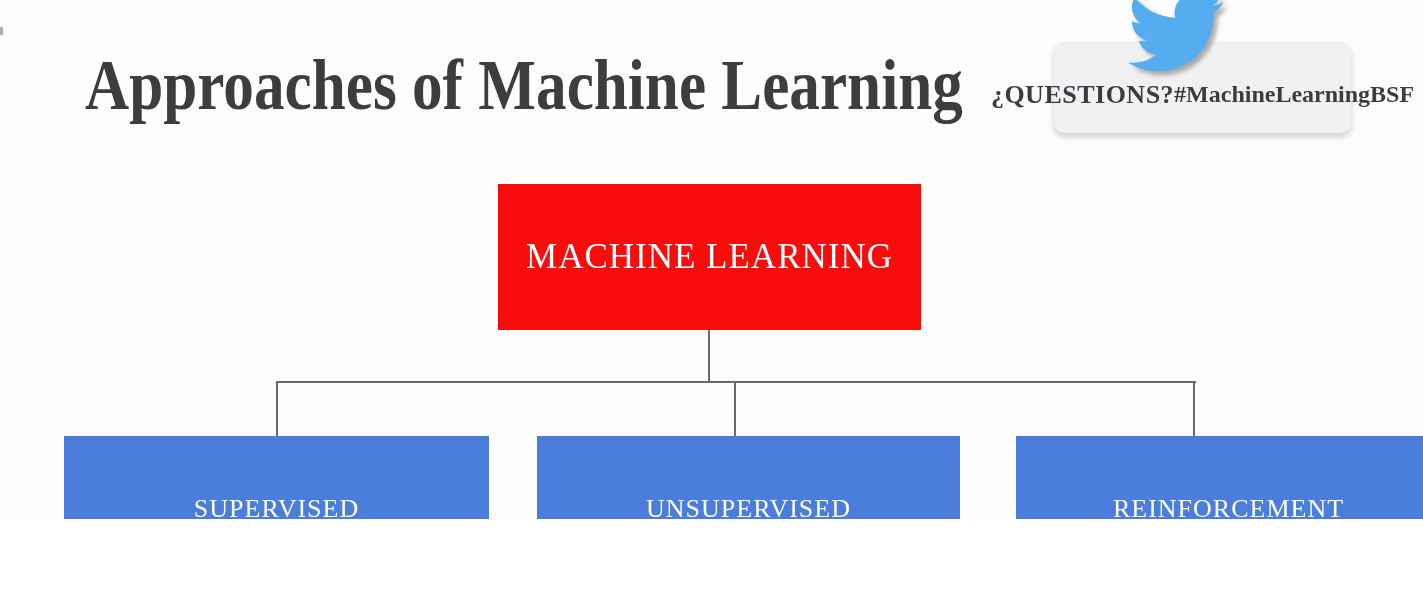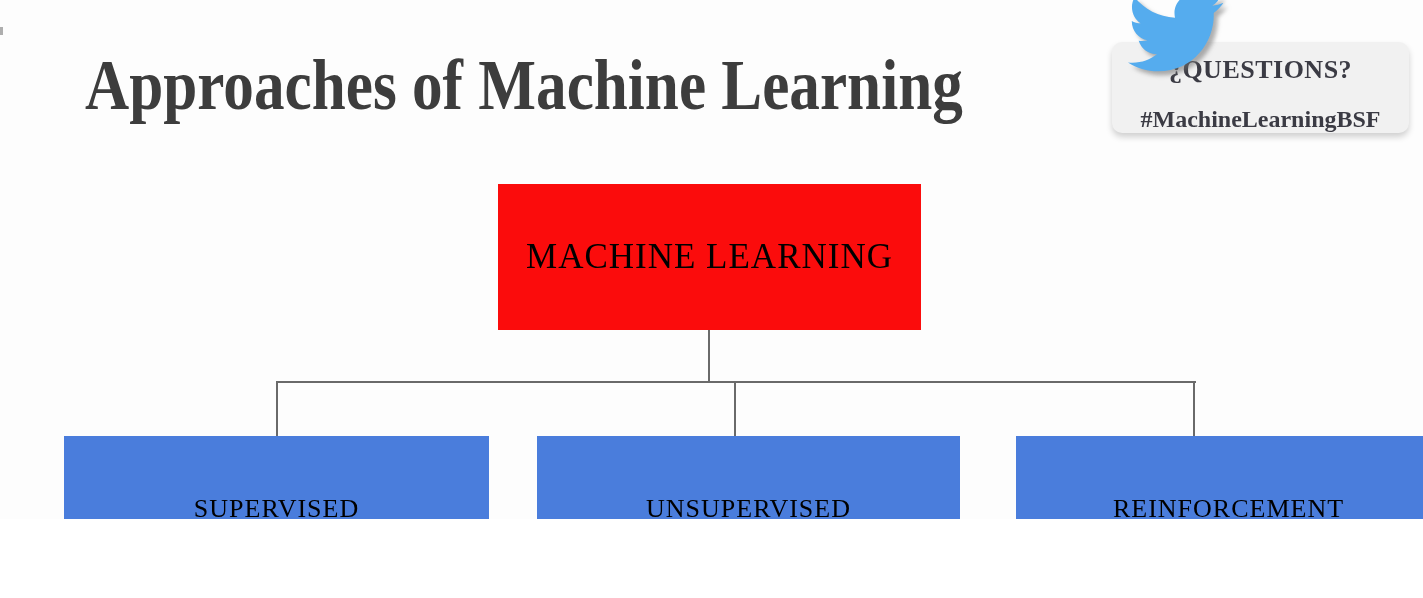--- a/index.html
+++ b/index.html
@@ -31,29 +31,29 @@
     color: #3d3d3d;
     white-space: nowrap;
     transform: scaleX(0.85);
     transform-origin: left top;
     letter-spacing: 0px;
   }
 
   
   .qbadge {
     position: absolute;
-    left: 1112px; top: 42px;
+    left: 1054px; top: 42px;
     width: 297px; height: 91px;
     background: #f1f1f1;
     border-radius: 10px;
     box-shadow: 0 4px 6px rgba(0,0,0,0.18);
     display: flex;
-    flex-direction: column;
+    flex-direction: row;
     align-items: center;
-    justify-content: space-between;
+    justify-content: center;
     padding-top: 14px;
     text-align: center;
   }
   .qline1 {
     font-size: 26px;
     font-weight: bold;
     color: #3b3b44;
     line-height: 28px;
     letter-spacing: 0.5px;
   }
@@ -72,21 +72,21 @@
     height: 101px;
     filter: drop-shadow(4px 4px 2px rgba(110,110,110,0.55));
   }
 
   
   .node {
     position: absolute;
     display: flex;
     align-items: center;
     justify-content: center;
-    color: #000000;
+    color: #ffffff;
     text-align: center;
   }
   .node span { letter-spacing: 1px; }
 
   .root-node {
     left: 498px; top: 184px;
     width: 423px; height: 146px;
     font-size: 35px;
   }
   .child-node { top: 436px; height: 145px; font-size: 26px; }

